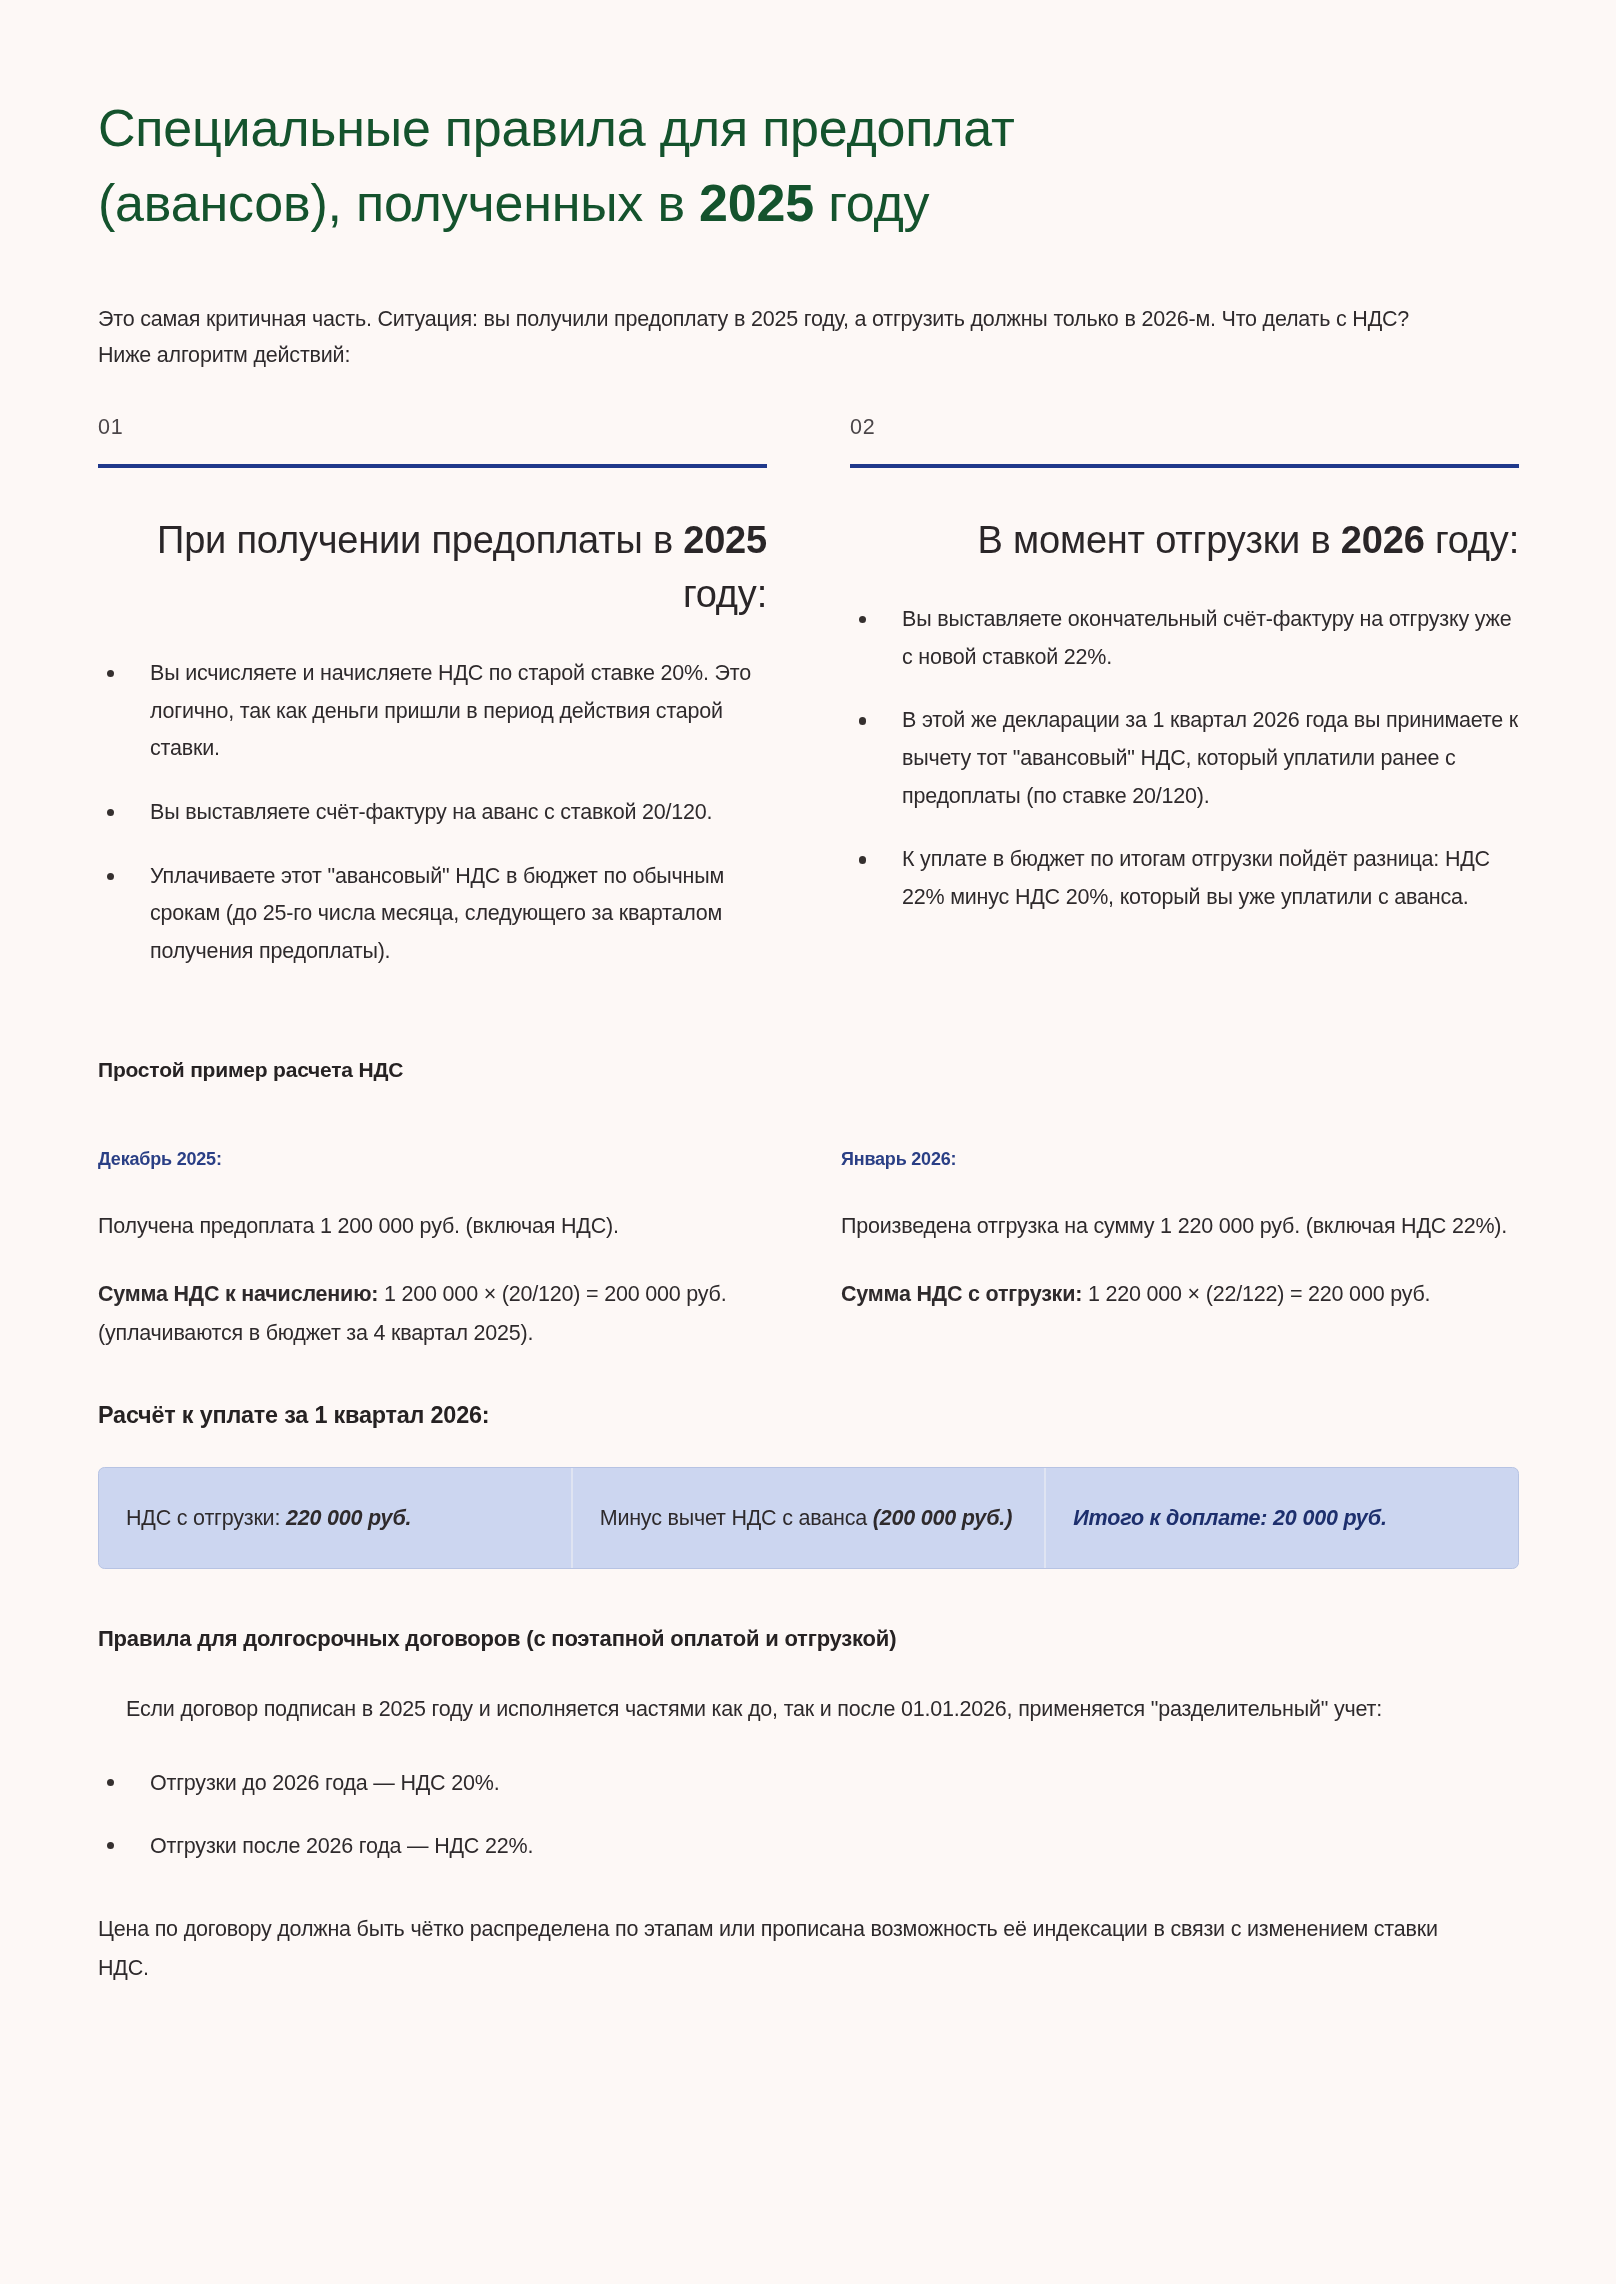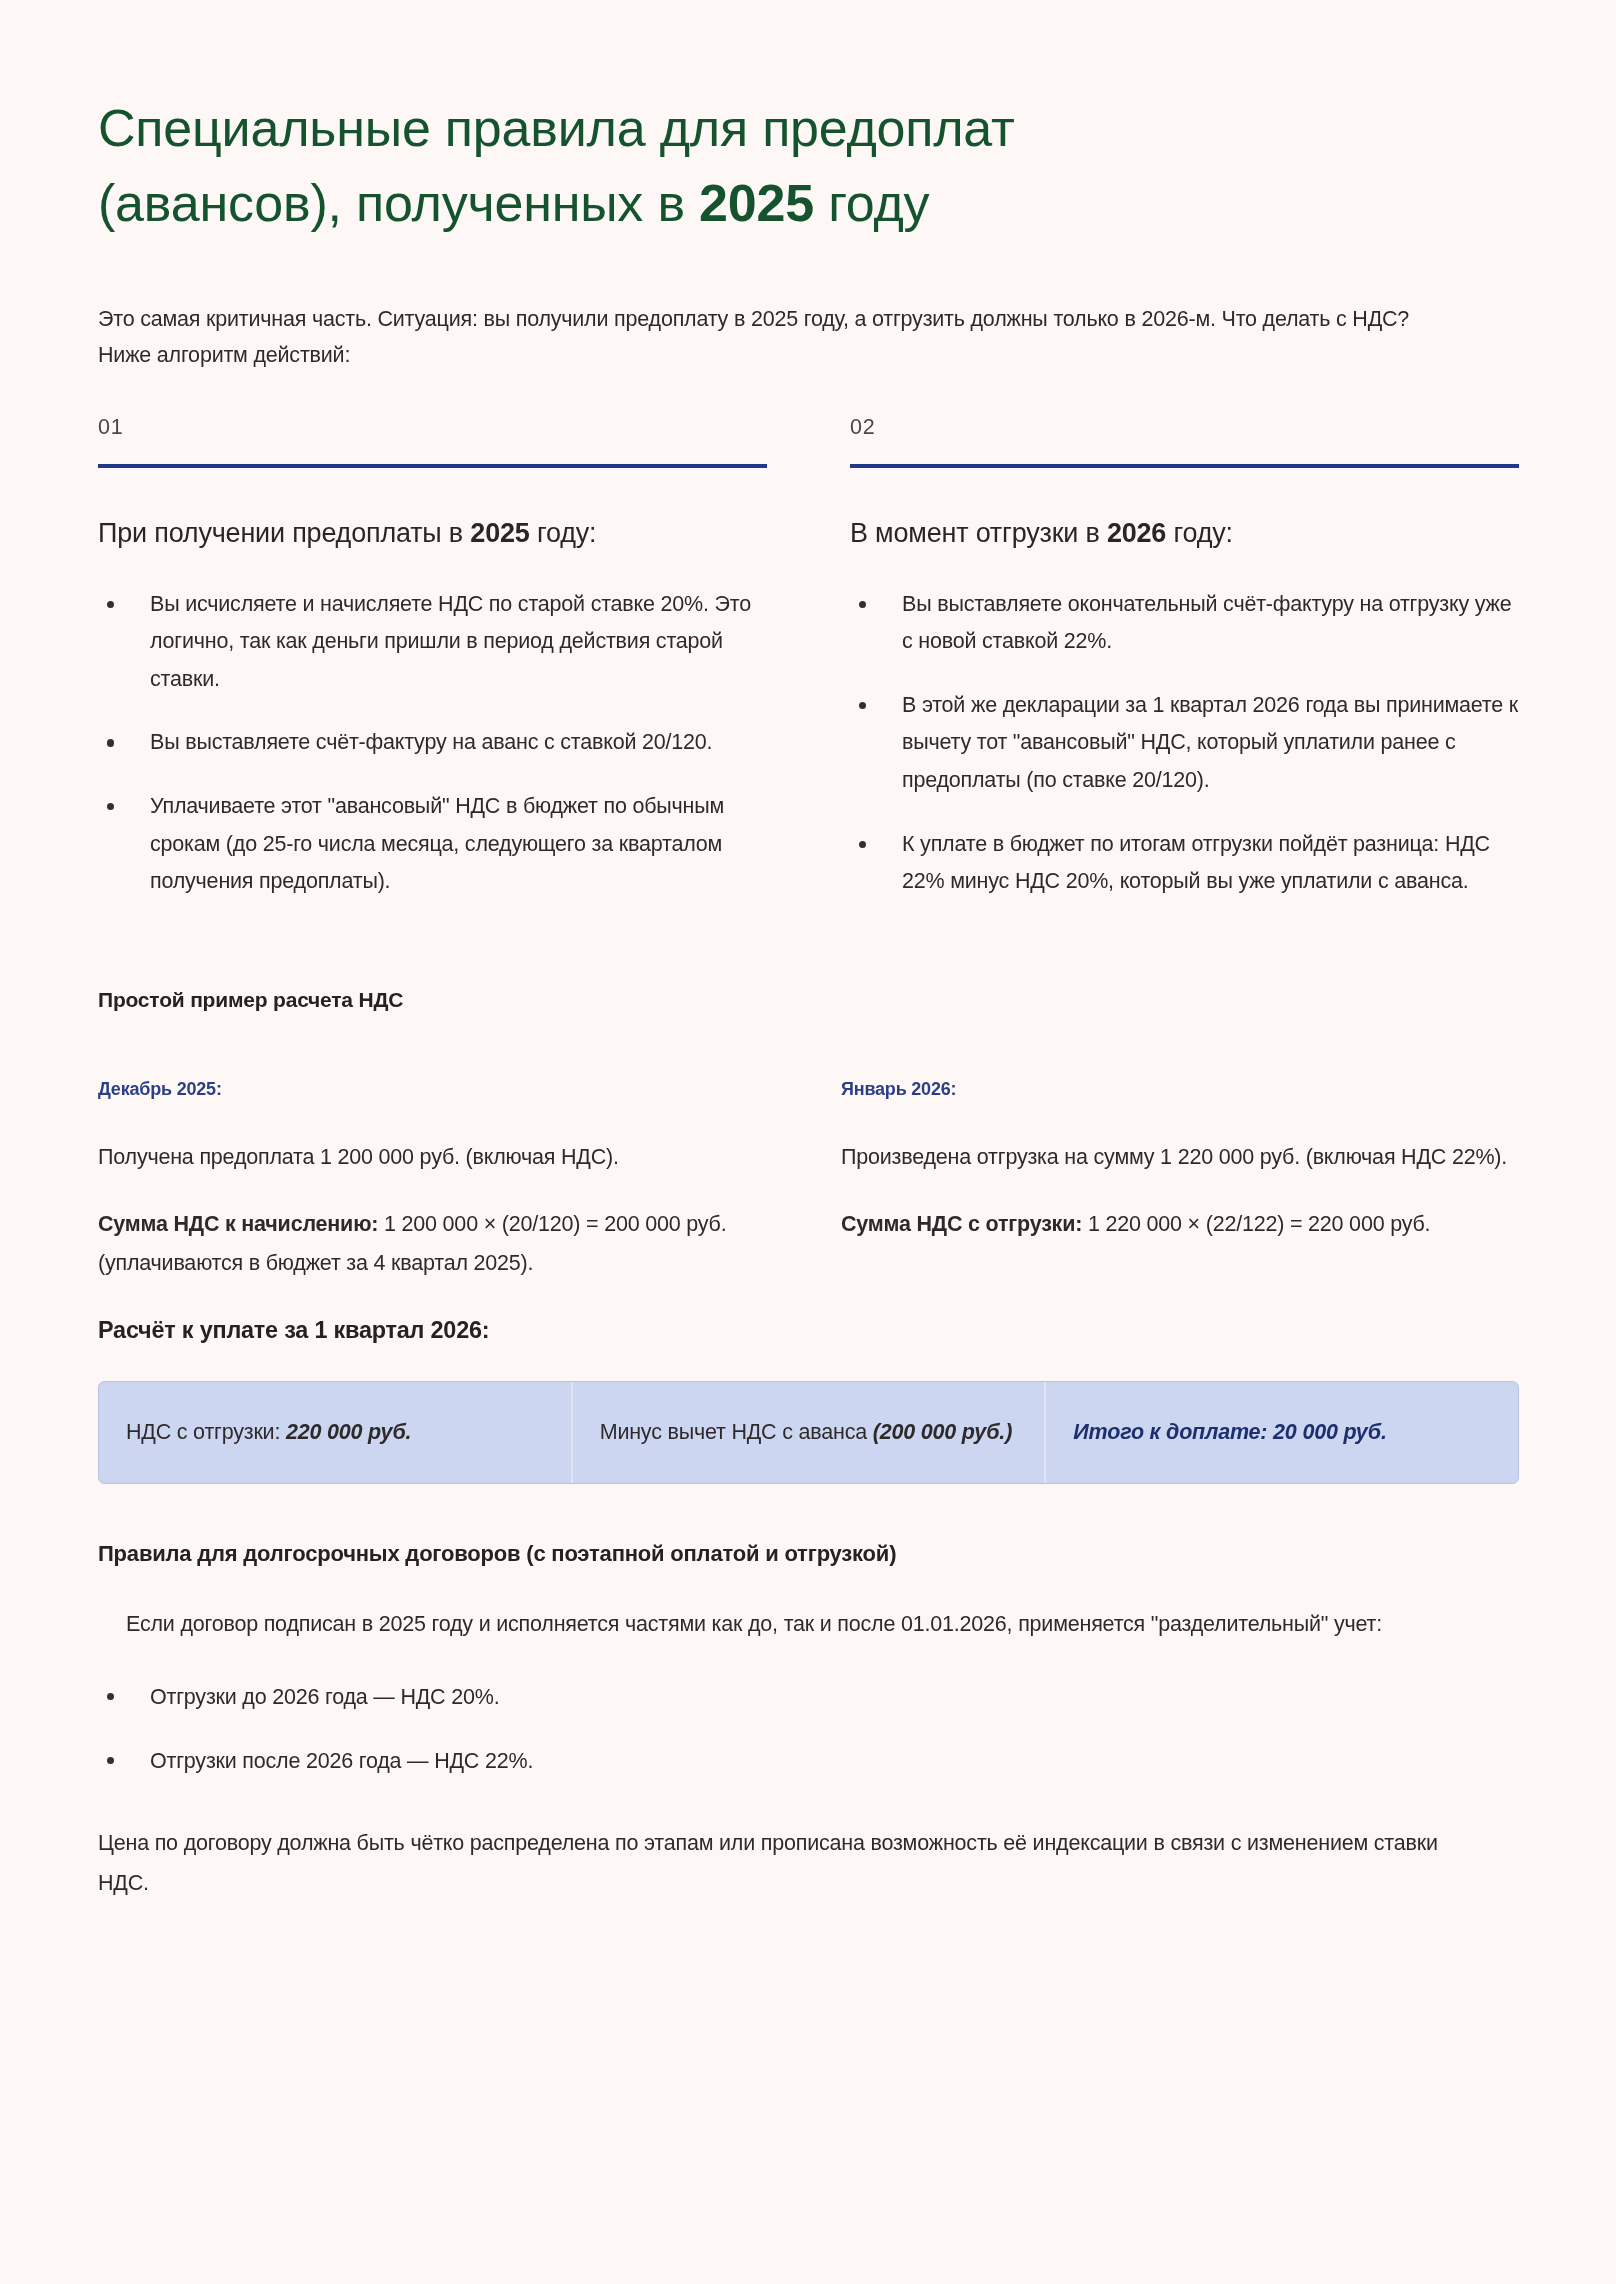--- a/index.html
+++ b/index.html
@@ -51,24 +51,25 @@
     letter-spacing:0.7px;
     line-height:1.2;
   }
   .step-rule{
     margin-top:23px;
     height:4.6px;
     background:var(--rule-navy,#20398b);
   }
   .step-heading{
     margin-top:46px;
-    font-size:27px;
+    font-size:38px;
     line-height:1.42;
     font-weight:400;
     color:#2a2628;
+    text-align:right;
   }
   .step-heading b{font-weight:700;}
   ul.bullets{
     list-style:none;
     margin-top:33px;
   }
   ul.bullets li{
     position:relative;
     padding-left:52px;
     line-height:1.75;
@@ -106,21 +107,21 @@
   }
   .month-head b{font-weight:700;}
   .example-grid p{
     line-height:1.8;
   }
   .p1{margin-top:36px;}
   .p2{margin-top:29px;}
   .lead-bold{font-weight:700;}
   
   .calc-title{
-    margin-top:32px;
+    margin-top:48px;
     font-size:23.4px;
     font-weight:700;
     color:#262223;
     line-height:1.3;
   }
   .calc-table{
     margin-top:36px;
     display:flex;
     border:1.3px solid var(--cell-border,#b7c3e3);
     border-radius:6.5px;

